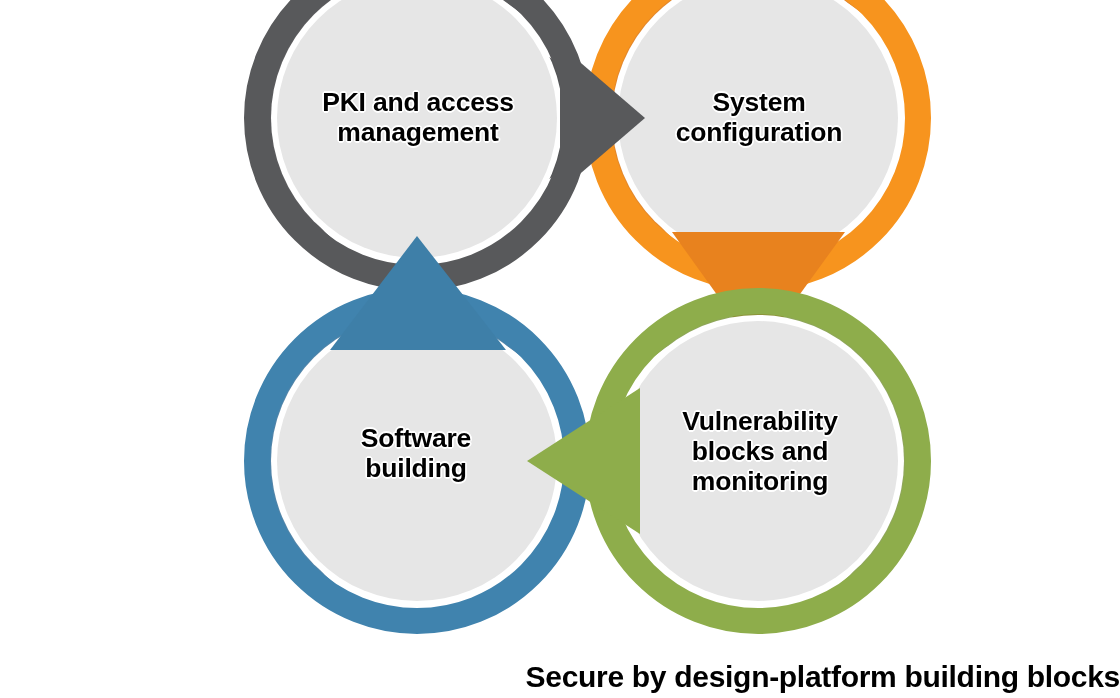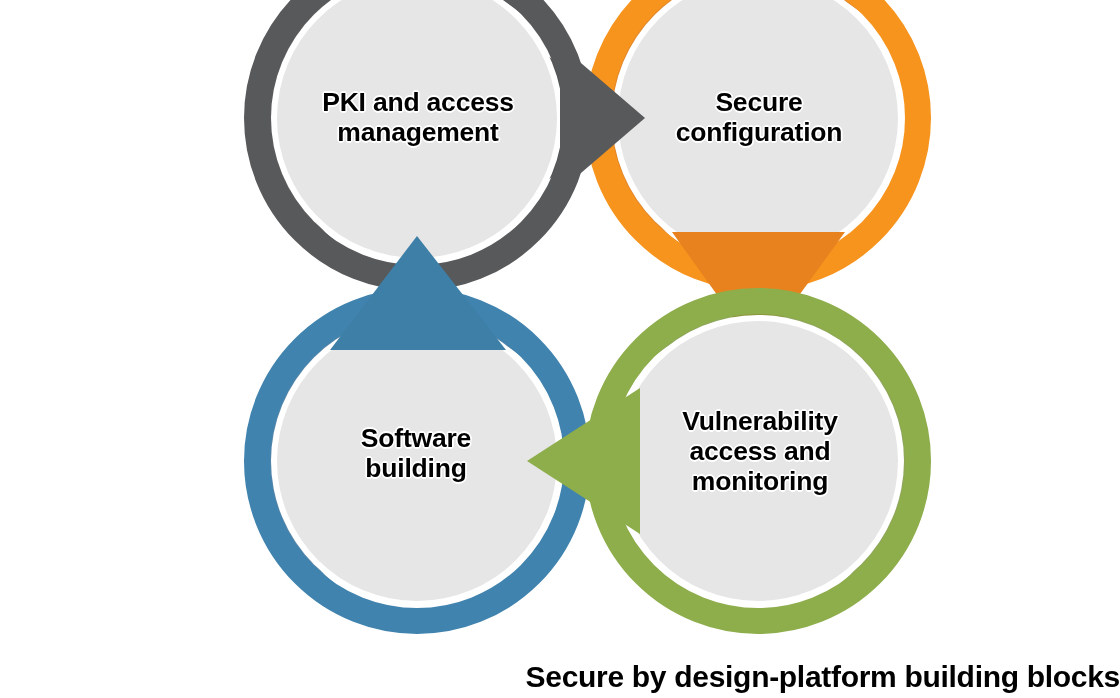--- a/index.html
+++ b/index.html
@@ -145,25 +145,25 @@
     </g>
 
     <polygon points="640,388 640,534 527,461" fill="#8EAD4B"></polygon>
 
     <polygon points="560,45 560,191 645,118" fill="#58595B"></polygon>
   </svg>
 
   <div class="node-label" id="label-pki">PKI and access
 management</div>
 
-  <div class="node-label" id="label-sysconfig">Secure
+  <div class="node-label" id="label-sysconfig">System
 configuration</div>
 
   <div class="node-label" id="label-software">Software
 building</div>
 
   <div class="node-label" id="label-vuln">Vulnerability
-access and
+blocks and
 monitoring</div>
 
   <div id="caption">Secure by design-platform building blocks</div>
 
 </div>
 
 </body></html>

